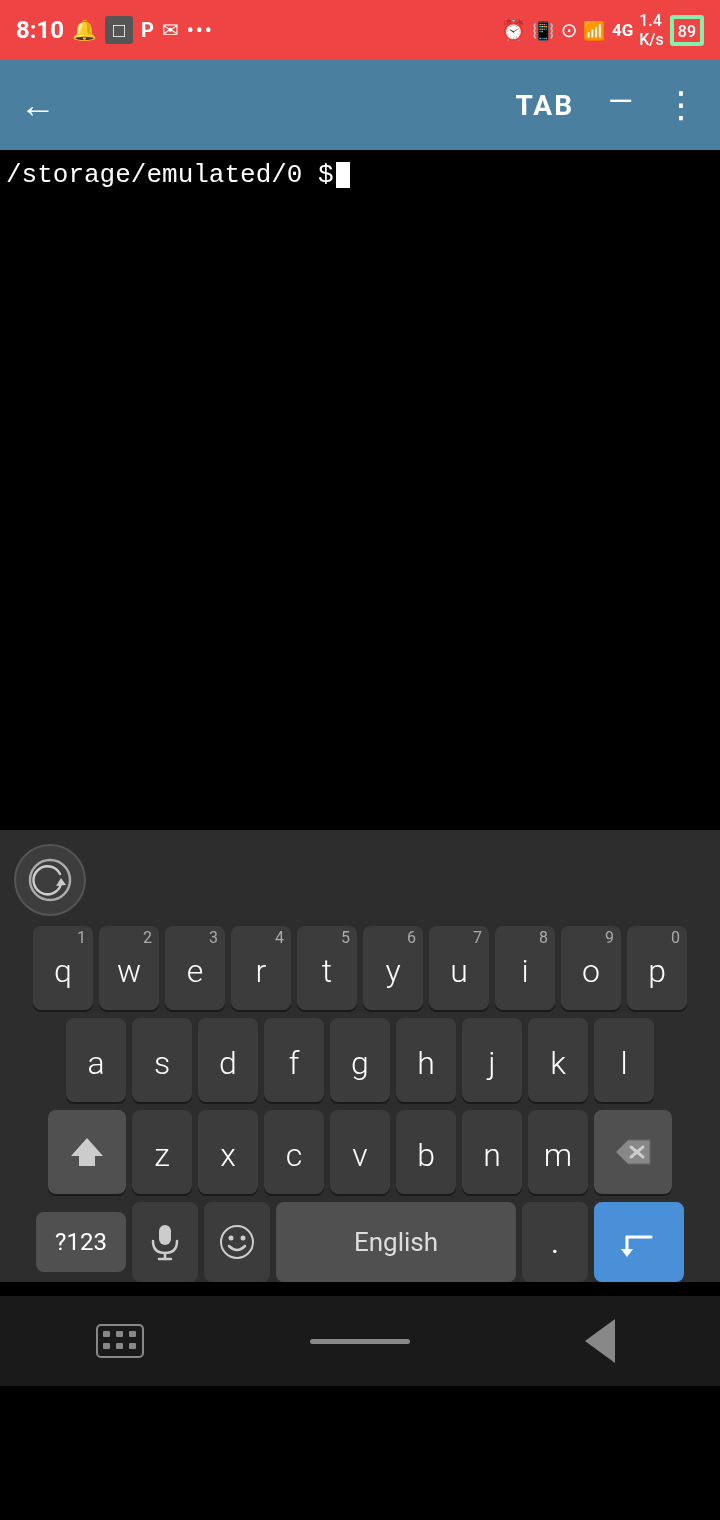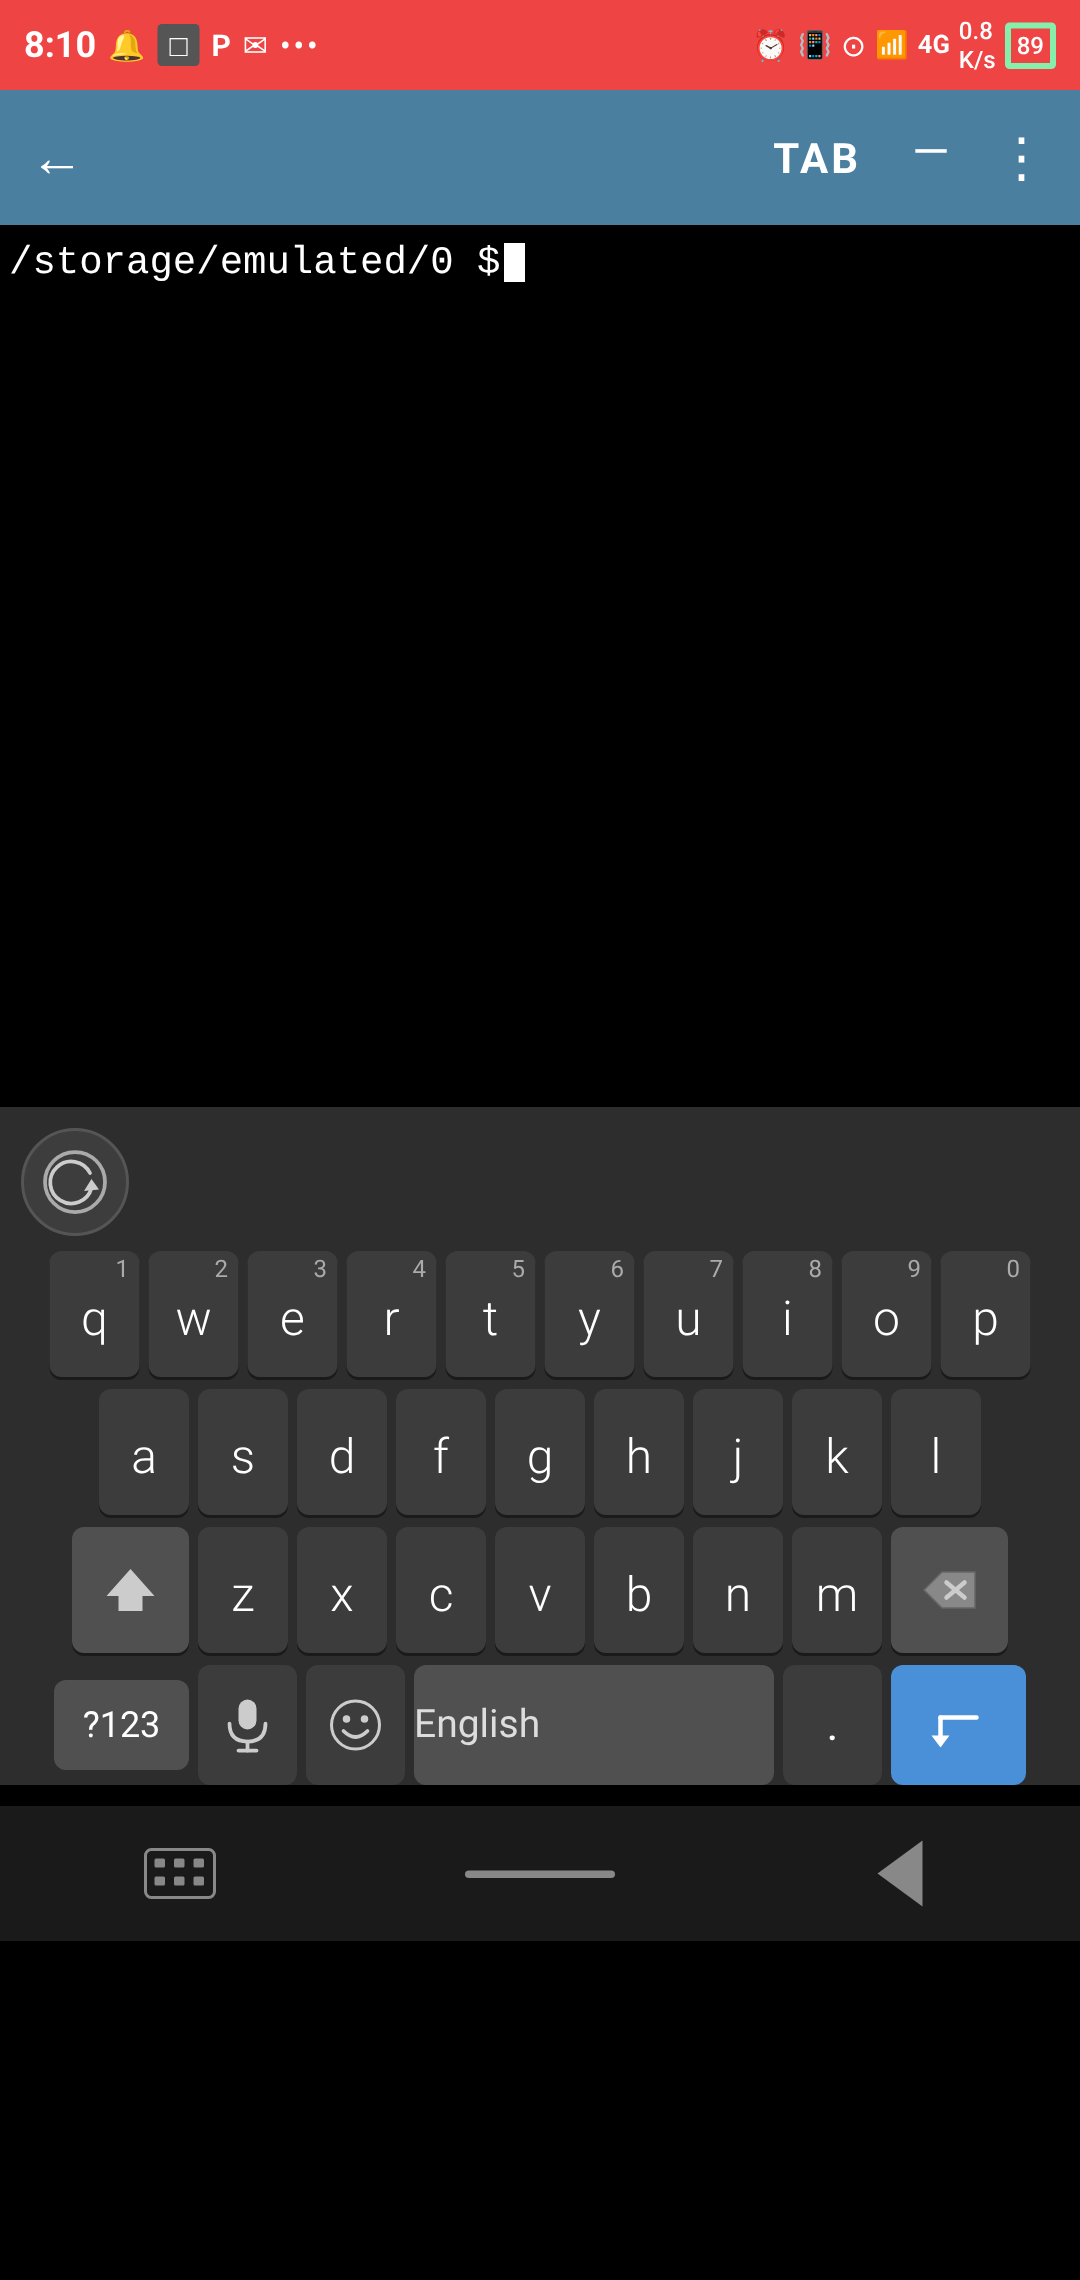--- a/index.html
+++ b/index.html
@@ -56,21 +56,21 @@
       padding-bottom: 8px;
     }
     .app-bar-more {
       font-size: 36px;
       letter-spacing: 1px;
     }
 
     
     .terminal {
       width: 720px;
-      height: 588px;
+      height: 680px;
       background: #000;
       padding: 10px 6px;
       color: #fff;
       font-family: 'Courier New', Courier, monospace;
       font-size: 26px;
       position: relative;
     }
     .terminal-prompt {
       display: flex;
       align-items: center;
@@ -200,21 +200,21 @@
     }
     .key-space {
       width: 240px;
       height: 80px;
       background: #505050;
       border-radius: 8px;
       color: #ddd;
       font-size: 26px;
       display: flex;
       align-items: center;
-      justify-content: flex-start;
+      justify-content: center;
       cursor: pointer;
     }
     .key-period {
       width: 66px;
       height: 80px;
       background: #3c3c3c;
       border-radius: 8px;
       color: #fff;
       font-size: 30px;
       display: flex;
@@ -276,21 +276,21 @@
     <span style="font-size:20px;font-weight:bold;">P</span>
     <span style="font-size:20px;">✉</span>
     <span style="font-size:20px;letter-spacing:2px;">•••</span>
   </div>
   <div class="status-right">
     <span>⏰</span>
     <span style="font-size:18px;">📳</span>
     <span>⊙</span>
     <span style="font-size:18px;">📶</span>
     <span style="font-size:17px;font-weight:bold;">4G</span>
-    <span style="font-size:16px;"><span>0.8</span><br><span>K/s</span></span>
+    <span style="font-size:16px;"><span>1.4</span><br><span>K/s</span></span>
     <span style="font-size:18px;border:4px solid #86efac;padding:1px 4px;border-radius:3px;position:relative;">
       <span style="font-size:16px;">89</span>
     </span>
   </div>
 </div>
 
 <div class="app-bar">
   <span class="app-bar-back">←</span>
   <span class="app-bar-title">TAB</span>
   <span class="app-bar-minimize">—</span>

